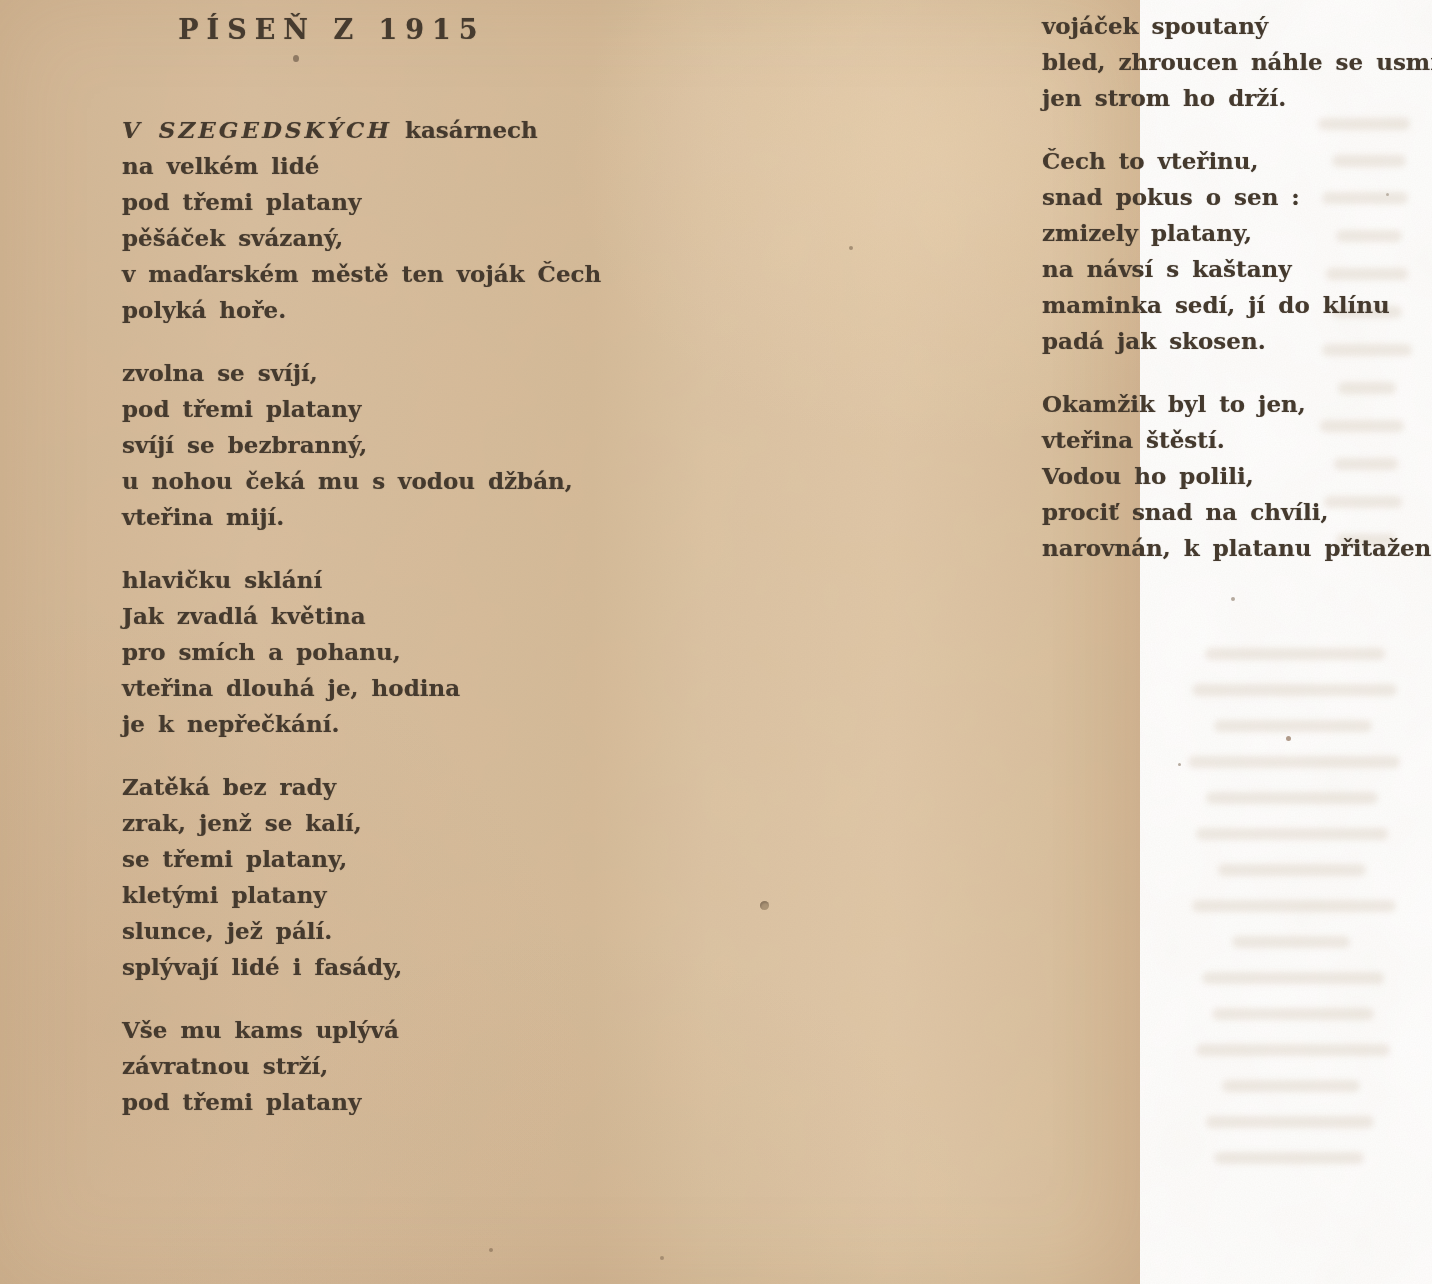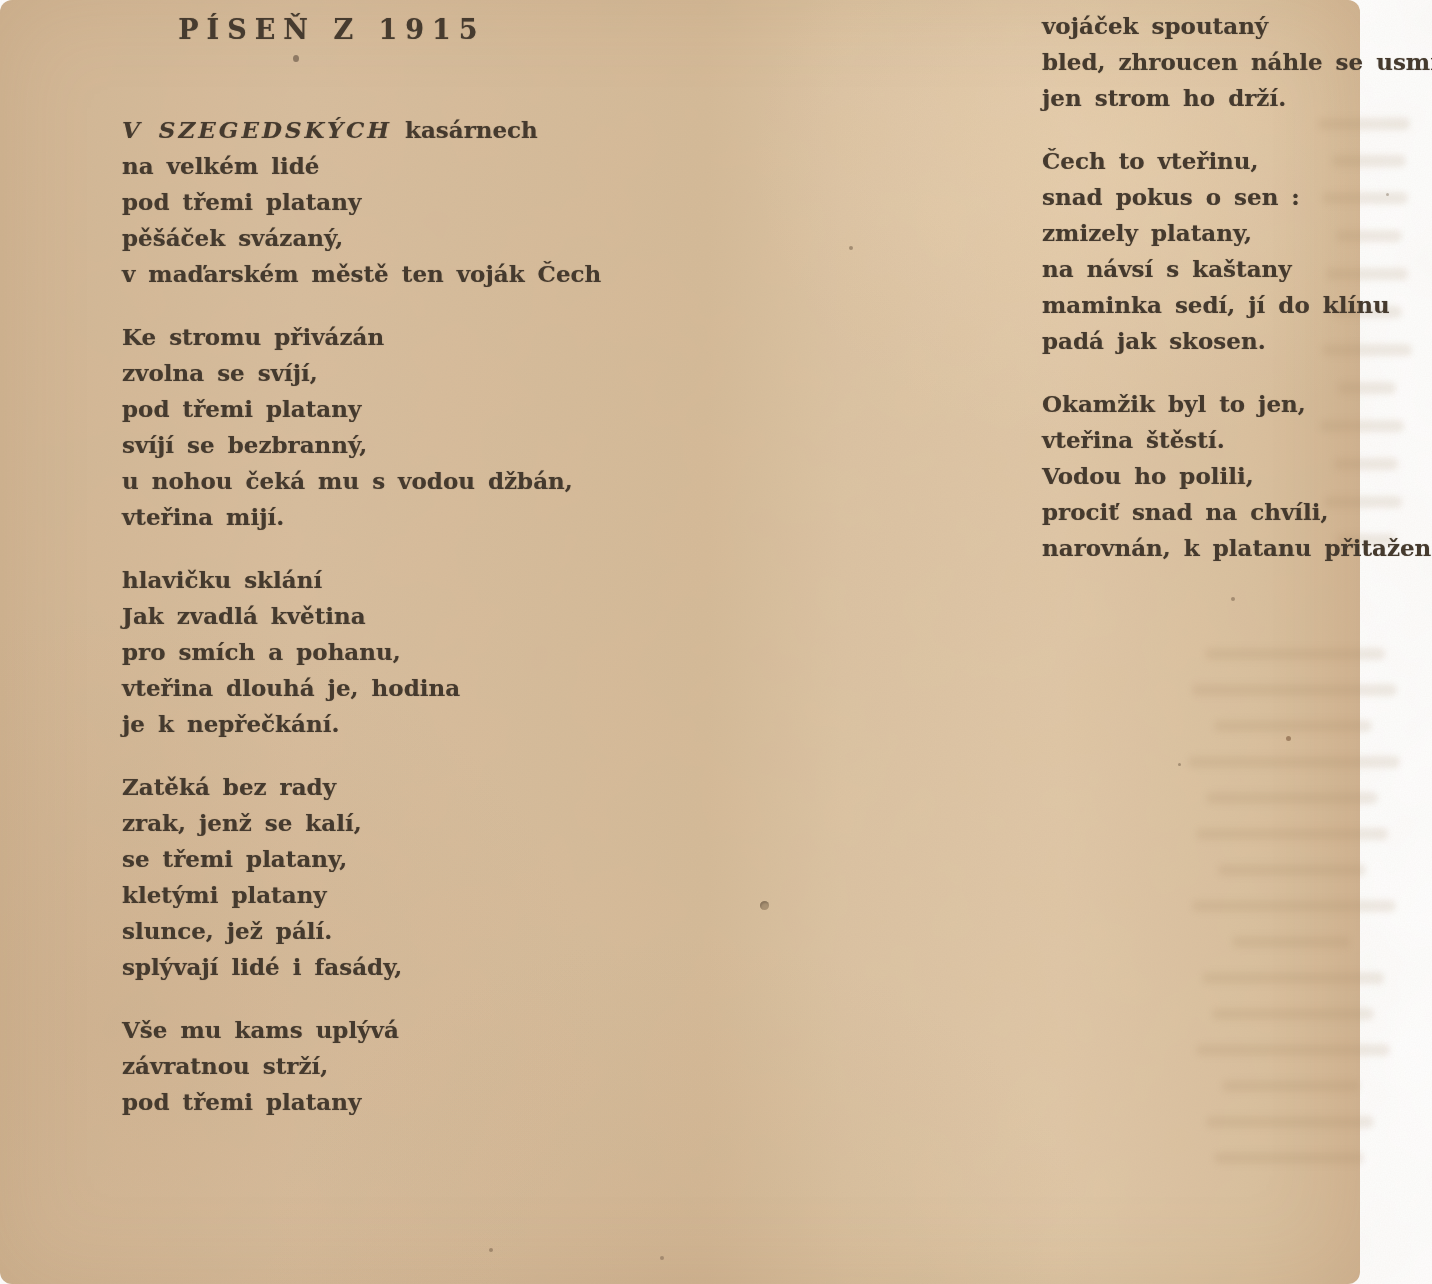--- a/index.html
+++ b/index.html
@@ -7,30 +7,29 @@
     padding: 0;
   }
   body {
     width: 1432px;
     height: 1284px;
     overflow: hidden;
     font-family: "DejaVu Serif", "Liberation Serif", serif;
   }
   .page {
     position: relative;
-    width: 1360px;
+    width: 1140px;
     height: 1284px;
     
     background:
       radial-gradient(520px 420px at 82% 12%, rgba(236, 212, 178, 0.55), rgba(236, 212, 178, 0) 70%),
       radial-gradient(700px 600px at 8% 80%, rgba(198, 166, 130, 0.30), rgba(198, 166, 130, 0) 70%),
       radial-gradient(600px 500px at 50% 100%, rgba(196, 164, 128, 0.25), rgba(196, 164, 128, 0) 70%),
       linear-gradient(90deg, #d2b694 0%, #d8bd9d 22%, #d5ba98 52%, #dcc3a2 62%, #e0c7a6 78%, #dac09e 92%, #d4b795 100%);
     box-shadow: inset 0 0 90px rgba(160, 125, 85, 0.18);
-    border-radius: 12px;
   }
   .grain {
     position: absolute;
     left: 0; top: 0;
     pointer-events: none;
   }
   .col {
     position: absolute;
     color: #453a2e;
     font-weight: 700;
@@ -132,23 +131,23 @@
 
   <div class="page-title">PÍSEŇ Z 1915</div>
 
   <div class="col col-left">
       <div class="stanza">
         <div class="line"><span class="caps">V SZEGEDSKÝCH</span><span> kasárnech</span></div>
         <div class="line">na velkém lidé</div>
         <div class="line">pod třemi platany</div>
         <div class="line">pěšáček svázaný,</div>
         <div class="line">v maďarském městě ten voják Čech</div>
+        <div class="line">polyká hoře.</div>
       </div>
       <div class="stanza">
-        <div class="line">Ke stromu přivázán</div>
         <div class="line">zvolna se svíjí,</div>
         <div class="line">pod třemi platany</div>
         <div class="line">svíjí se bezbranný,</div>
         <div class="line">u nohou čeká mu s vodou džbán,</div>
         <div class="line">vteřina mijí.</div>
       </div>
       <div class="stanza">
         <div class="line">hlavičku sklání</div>
         <div class="line">Jak zvadlá květina</div>
         <div class="line">pro smích a pohanu,</div>

